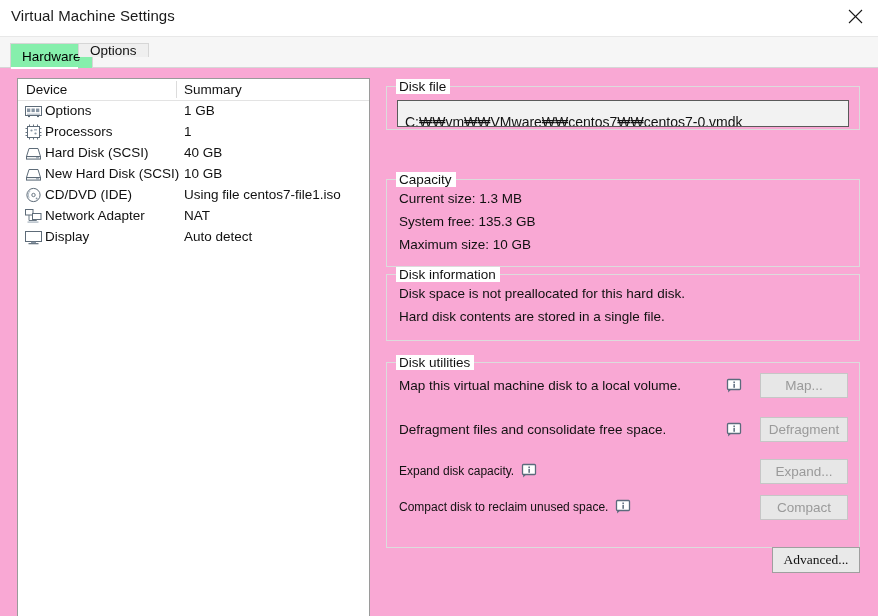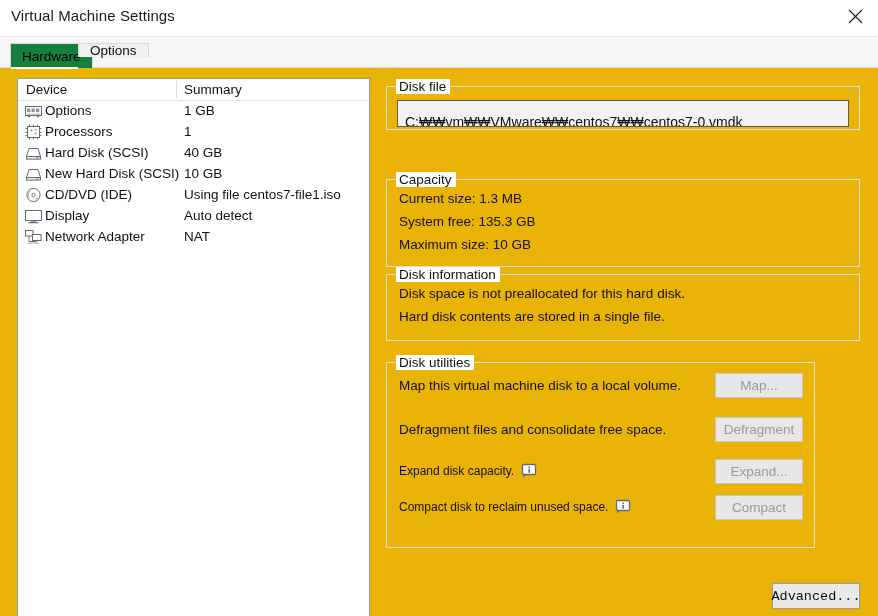--- a/index.html
+++ b/index.html
@@ -44,39 +44,39 @@
   .tab {
     position: absolute; top: 6px; height: 14px;
     padding: 0 11px;
     display: flex; align-items: center;
     font-size: 13.5px; color: #111;
     background: #efefef;
     border: 1px solid #d6d6d6;
     border-bottom: none;
   }
   .tab.active {
-    background: #15803d;
+    background: #86efac;
     border-color: #d6d6d6;
     height: 26px;
     color: #000;
   }
   #tab-hardware { left: 10px; }
   #tab-options  { left: 78px; }
 
   
   #tab-active-mask {
     position: absolute; left: 11px; top: 67px;
     width: 67px; height: 2px; background: #ffffff; z-index: 3;
   }
 
   
   #body {
     position: absolute; left: 0; top: 68px;
     width: 878px; height: 548px;
-    background: #eab308;
+    background: #f9a8d4;
   }
 
   
   #devlist {
     position: absolute; left: 17px; top: 10px;
     width: 353px; height: 538px;
     background: #ffffff;
     border: 1px solid #9a9a9a;
     border-bottom: none;
   }
@@ -122,21 +122,21 @@
     position: absolute; top: -8px; left: 9px;
     background: #ffffff;
     padding: 0 4px 0 3px;
     font-size: 13.5px; color: #111;
     white-space: nowrap;
   }
 
   #grp-diskfile    { left: 386px; top: 18px;  width: 474px; height: 44px; }
   #grp-capacity    { left: 386px; top: 93px;  width: 474px; height: 88px; margin-top: 18px; }
   #grp-diskinfo    { left: 386px; top: 206px; width: 474px; height: 67px; }
-  #grp-diskutil    { left: 386px; top: 294px; width: 429px; height: 186px; }
+  #grp-diskutil    { left: 386px; top: 294px; width: 474px; height: 186px; }
 
   #diskfile-input {
     position: absolute; left: 10px; top: 13px;
     width: 452px; height: 27px;
     background: #f2f2f2;
     border: 1px solid #5a5a5a;
     font-size: 14px; color: #111;
     padding: 16px 0 0 7px;
     display: flex; align-items: center;
     white-space: nowrap; overflow: hidden;
@@ -193,27 +193,27 @@
     width: 88px; height: 25px;
     background: #e7e7e7;
     border: 1px solid #c6c6c6;
     color: #9a9a9a;
     font-size: 13.5px;
     font-family: "Liberation Sans", sans-serif;
     display: flex; align-items: center; justify-content: center;
   }
 
   #advanced-btn {
-    position: absolute; left: 772px; top: 515px;
+    position: absolute; left: 772px; top: 479px;
     width: 88px; height: 26px;
     background: #e9e9e9;
     border: 1px solid #9f9f9f;
     color: #111;
     font-size: 13.5px;
-    font-family: Liberation Mono, monospace;
+    font-family: Liberation Serif, serif;
     display: flex; align-items: center; justify-content: center;
   }
 </style>
 </head>
 <body>
 
 <div id="titlebar">
   <div id="title-text">Virtual Machine Settings</div>
   <div id="close-btn">
     <span>
@@ -321,42 +321,42 @@
           <circle cx="11.6" cy="11.4" r="0.9" fill="#8795a3"></circle>
         </svg>
       </span>
       <span class="dev-label">CD/DVD (IDE)</span>
       <span class="dev-summary">Using file centos7-file1.iso</span>
     </div>
 
     <div class="devrow">
       <span class="dev-icon">
         <svg width="17" height="16" viewBox="0 0 17 16">
-          <rect x="0.5" y="2.5" width="16" height="10" fill="#ffffff" stroke="#5d6b78"></rect>
-          <rect x="6" y="12.8" width="5" height="1.3" fill="#8795a3"></rect>
-          <rect x="3.5" y="14" width="10" height="1.3" fill="#6b7884"></rect>
-        </svg>
-      </span>
-      <span class="dev-label">Display</span>
-      <span class="dev-summary">Auto detect</span>
-    </div>
-
-    <div class="devrow">
-      <span class="dev-icon">
-        <svg width="17" height="16" viewBox="0 0 17 16">
           <rect x="0.5" y="1.5" width="7.5" height="5.5" fill="#ffffff" stroke="#5d6b78"></rect>
           <rect x="7.5" y="5.5" width="8.5" height="6" fill="#ffffff" stroke="#5d6b78"></rect>
           <line x1="4" y1="7" x2="4" y2="12.5" stroke="#6b7884"></line>
           <line x1="4" y1="12.5" x2="11.5" y2="12.5" stroke="#6b7884"></line>
           <line x1="11.5" y1="11.5" x2="11.5" y2="12.5" stroke="#6b7884"></line>
           <rect x="2.5" y="13.4" width="11" height="1.4" fill="#b3bec8"></rect>
         </svg>
       </span>
       <span class="dev-label">Network Adapter</span>
       <span class="dev-summary">NAT</span>
+    </div>
+
+    <div class="devrow">
+      <span class="dev-icon">
+        <svg width="17" height="16" viewBox="0 0 17 16">
+          <rect x="0.5" y="2.5" width="16" height="10" fill="#ffffff" stroke="#5d6b78"></rect>
+          <rect x="6" y="12.8" width="5" height="1.3" fill="#8795a3"></rect>
+          <rect x="3.5" y="14" width="10" height="1.3" fill="#6b7884"></rect>
+        </svg>
+      </span>
+      <span class="dev-label">Display</span>
+      <span class="dev-summary">Auto detect</span>
     </div>
   </div>
 
   <div class="group" id="grp-diskfile">
     <div class="legend">Disk file</div>
     <div id="diskfile-input">C:₩₩vm₩₩VMware₩₩centos7₩₩centos7-0.vmdk</div>
   </div>
 
   <div class="group" id="grp-capacity">
     <div class="legend">Capacity</div>

